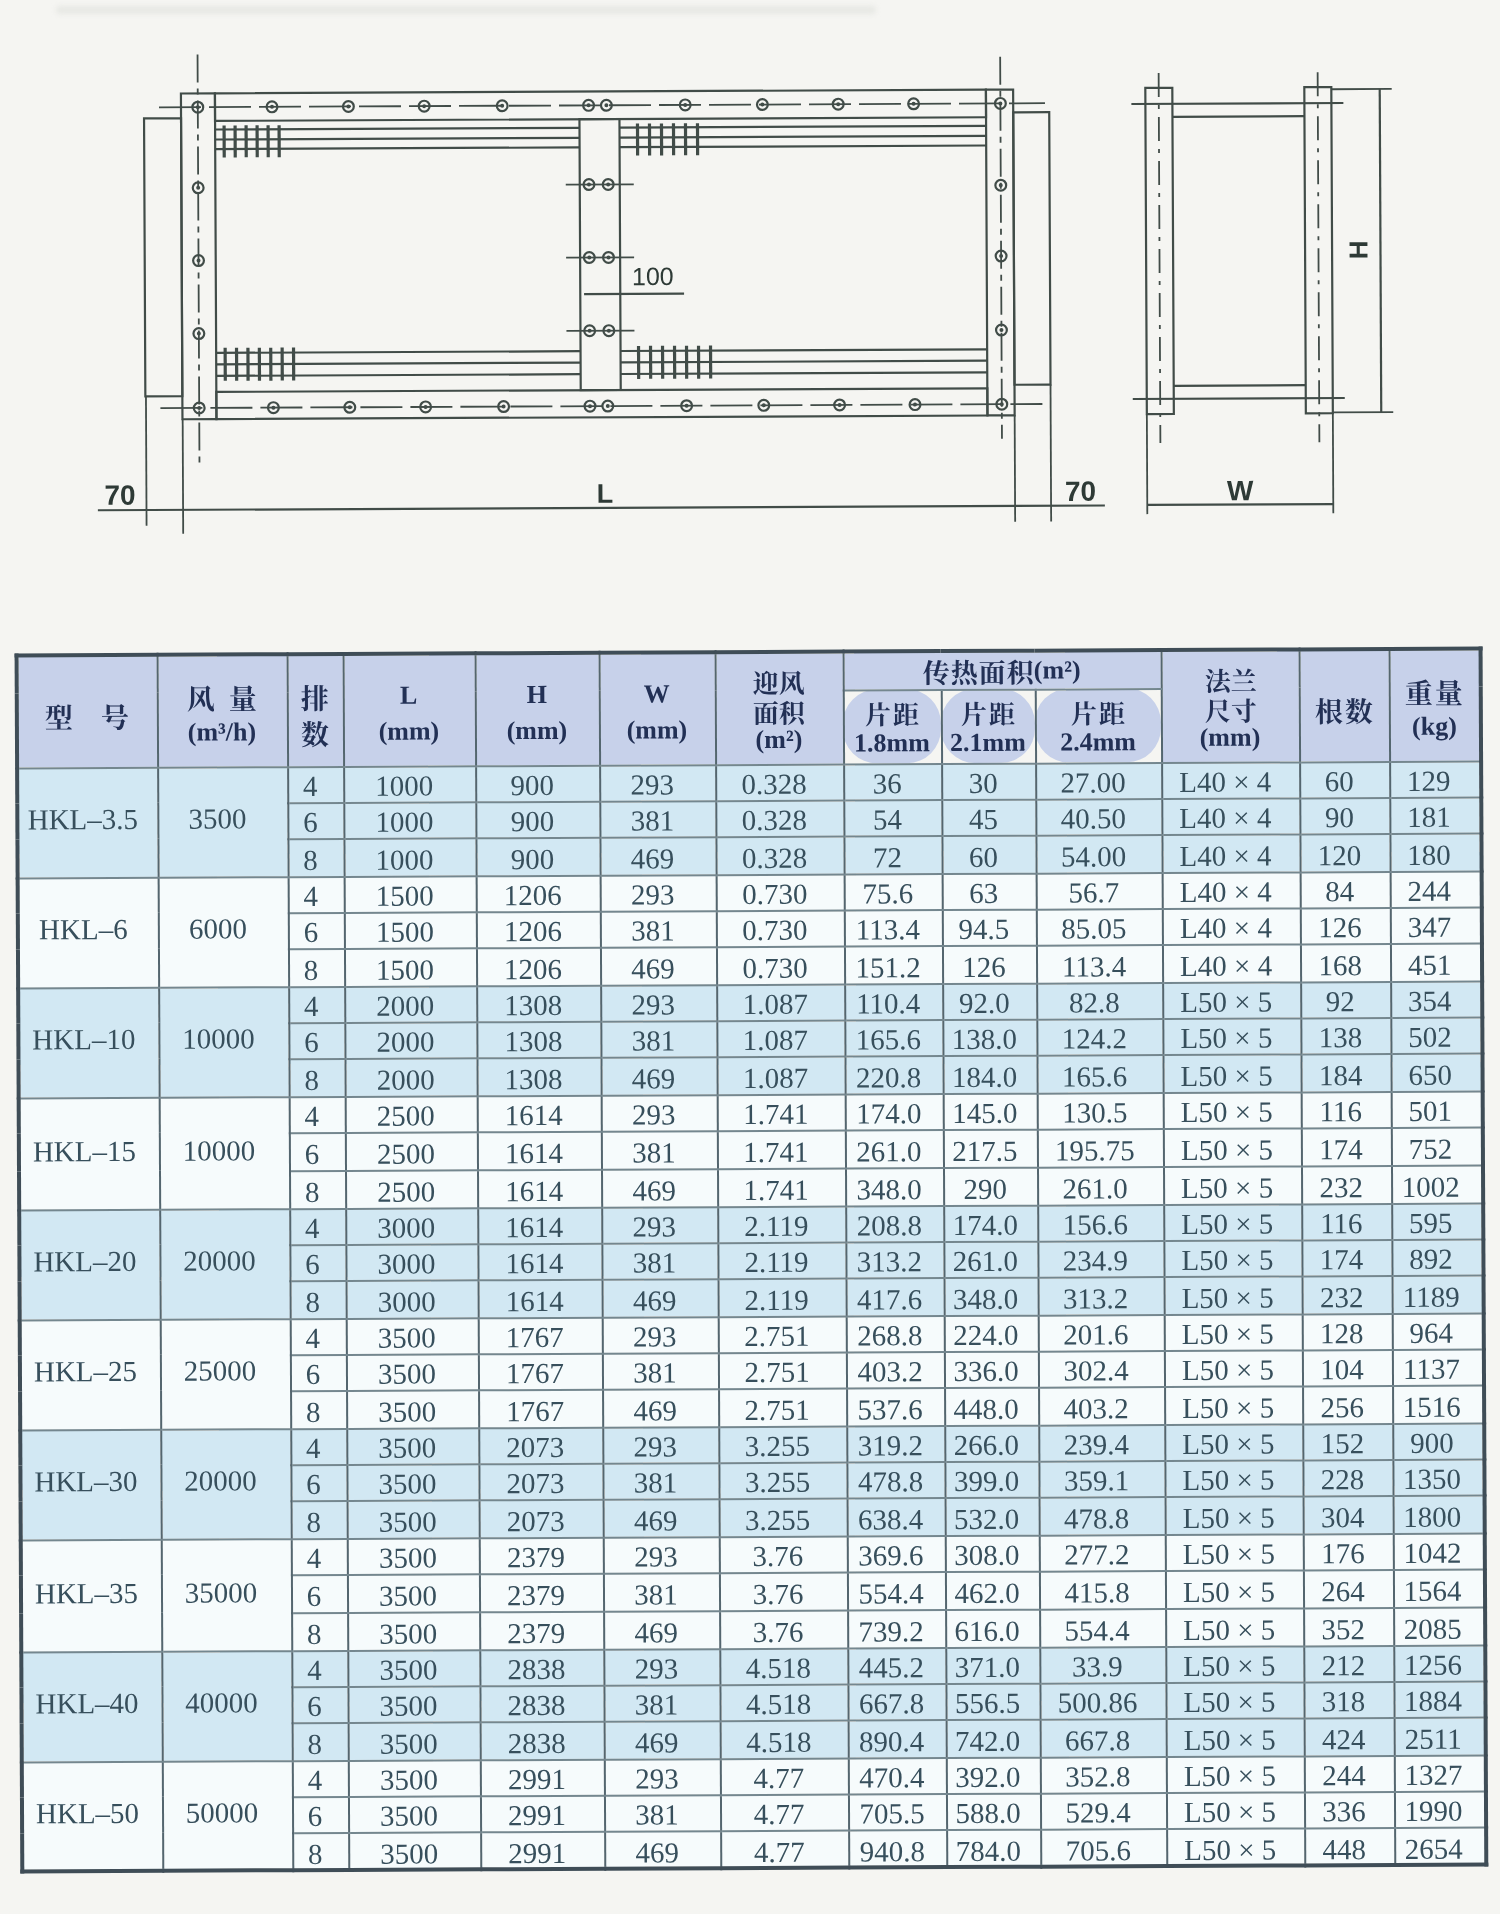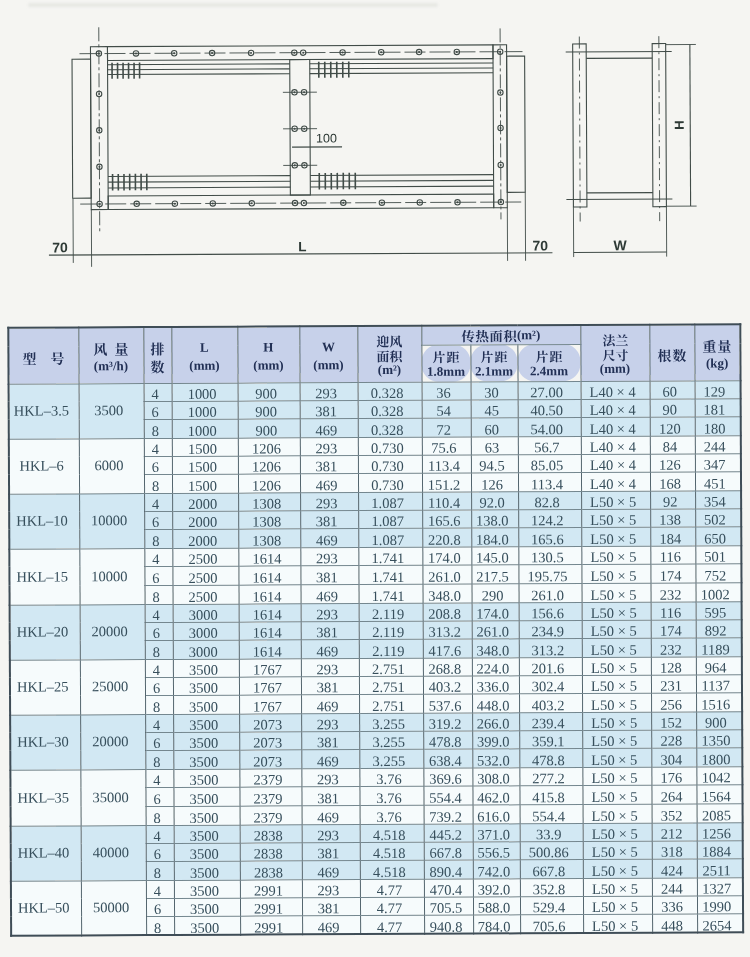--- a/index.html
+++ b/index.html
@@ -603,21 +603,21 @@
 <tr class="wh" style="height:18px">
           <td>6</td>
           <td>3500</td>
           <td>1767</td>
           <td>381</td>
           <td>2.751</td>
           <td>403.2</td>
           <td>336.0</td>
           <td>302.4</td>
           <td>L50 × 5</td>
-          <td>231</td>
+          <td>104</td>
           <td class="last">1137</td>
         </tr>
 
 <tr class="wh" style="height:19px">
           <td>8</td>
           <td>3500</td>
           <td>1767</td>
           <td>469</td>
           <td>2.751</td>
           <td>537.6</td>

